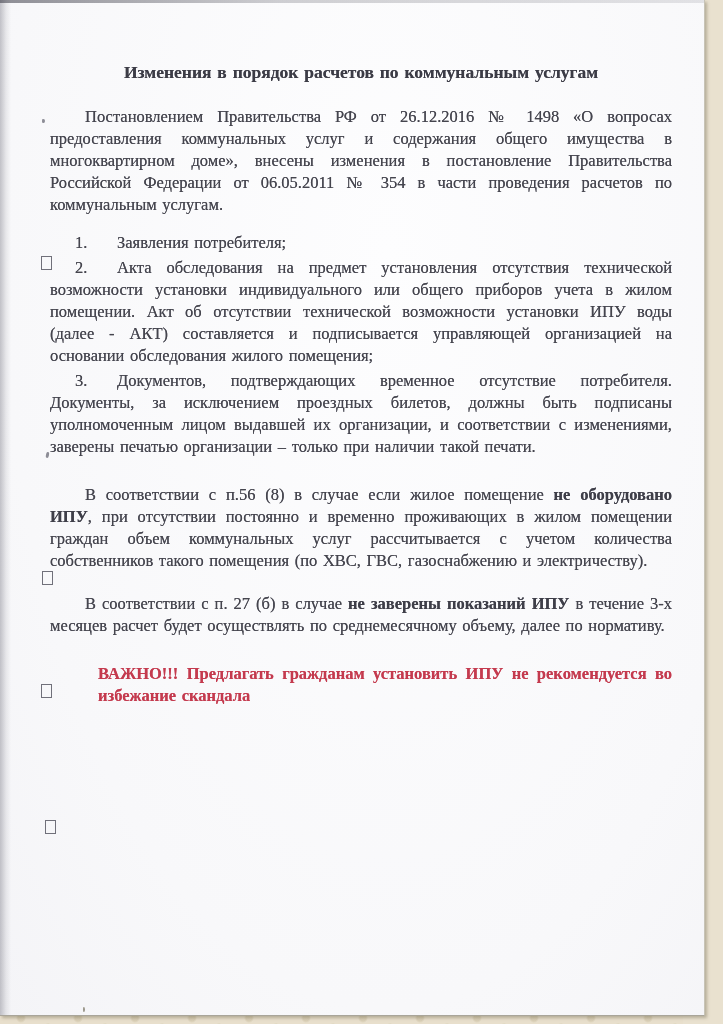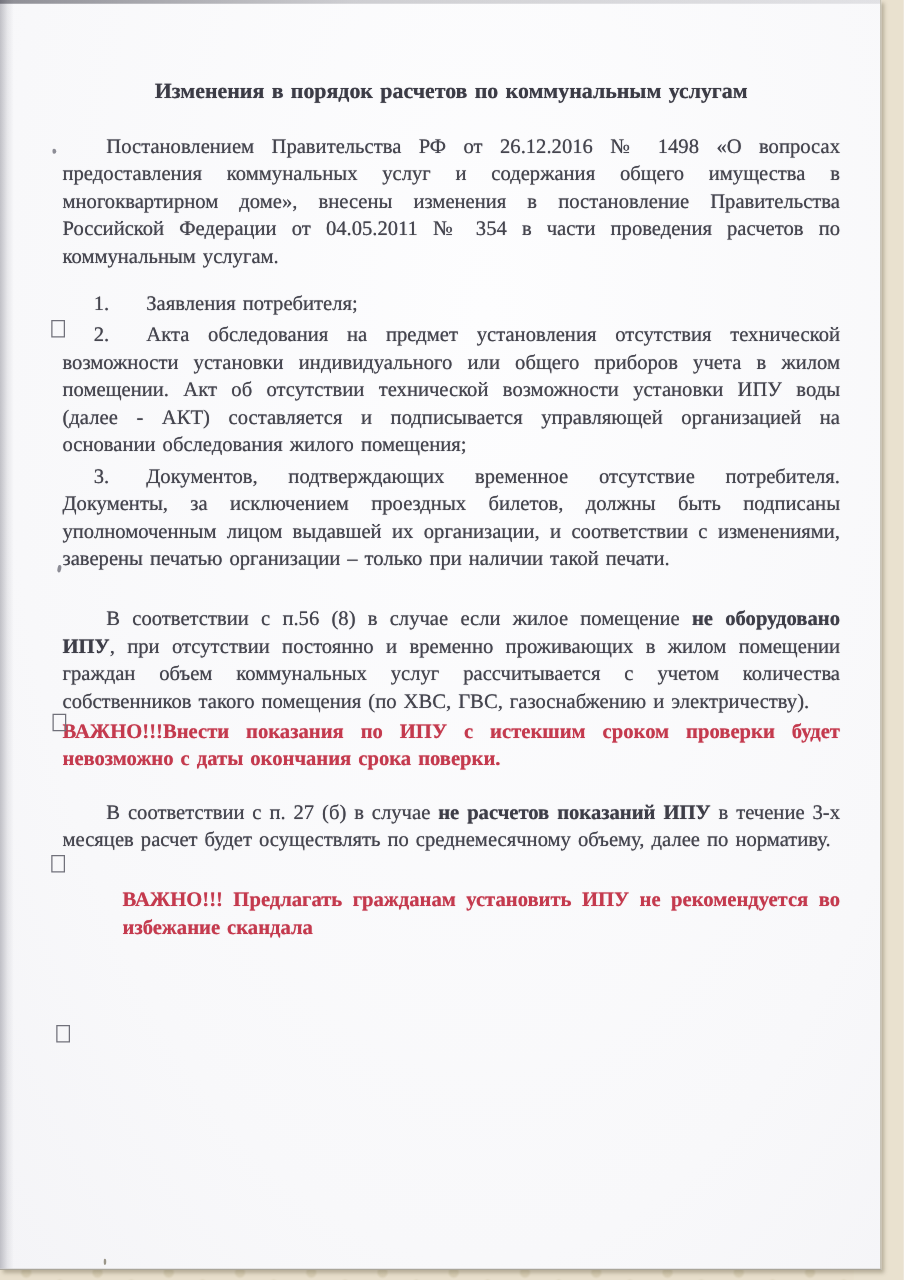--- a/index.html
+++ b/index.html
@@ -91,35 +91,34 @@
 
 <div class="scan">
   <div class="paper">
     <div class="paper-left-shade"></div>
     <div class="paper-top-shade"></div>
 
     <div class="text-col">
 
       <h1 class="doc-title">Изменения в порядок расчетов по коммунальным услугам</h1>
 
-      <p class="para p-intro">Постановлением Правительства РФ от 26.12.2016 № 1498 «О вопросах предоставления коммунальных услуг и содержания общего имущества в многоквартирном доме», внесены изменения в постановление Правительства Российской Федерации от 04.05.2011 № 354 в части проведения расчетов по коммунальным услугам.</p>
+      <p class="para p-intro">Постановлением Правительства РФ от 26.12.2016 № 1498 «О вопросах предоставления коммунальных услуг и содержания общего имущества в многоквартирном доме», внесены изменения в постановление Правительства Российской Федерации от 06.05.2011 № 354 в части проведения расчетов по коммунальным услугам.</p>
 
 
       <div class="doc-list">
         <p class="list-item"><span class="list-num">1.</span><span>Заявления потребителя;</span></p>
         <p class="list-item"><span class="list-num">2.</span><span>Акта обследования на предмет установления отсутствия технической возможности установки индивидуального или общего приборов учета в жилом помещении. Акт об отсутствии технической возможности установки ИПУ воды (далее - АКТ) составляется и подписывается управляющей организацией на основании обследования жилого помещения;</span></p>
         <p class="list-item"><span class="list-num">3.</span><span>Документов, подтверждающих временное отсутствие потребителя. Документы, за исключением проездных билетов, должны быть подписаны уполномоченным лицом выдавшей их организации, и соответствии с изменениями, заверены печатью организации – только при наличии такой печати.</span></p>
       </div>
 
       <p class="para p-56"><span>В соответствии с п.56 (8) в случае если жилое помещение </span><b>не оборудовано ИПУ</b><span>, при отсутствии постоянно и временно проживающих в жилом помещении граждан объем коммунальных услуг рассчитывается с учетом количества собственников такого помещения (по ХВС, ГВС, газоснабжению и электричеству).</span></p>
 
 
-      <p class="warning warning-1">ВАЖНО!!!Внести показания по ИПУ с истекшим сроком проверки будет невозможно с даты окончания срока поверки.</p>
 
-      <p class="para p-59"><span>В соответствии с п. 27 (б) в случае </span><b>не расчетов показаний ИПУ</b><span> в течение 3-х месяцев расчет будет осуществлять по среднемесячному объему, далее по нормативу.</span></p>
+      <p class="para p-59"><span>В соответствии с п. 27 (б) в случае </span><b>не заверены показаний ИПУ</b><span> в течение 3-х месяцев расчет будет осуществлять по среднемесячному объему, далее по нормативу.</span></p>
 
       <p class="warning warning-2">ВАЖНО!!! Предлагать гражданам установить ИПУ не рекомендуется во избежание скандала</p>
 
     </div>
 
     <div class="artifact-square sq-1"></div>
     <div class="artifact-square sq-2"></div>
     <div class="artifact-square sq-3"></div>
     <div class="artifact-square sq-4"></div>
     <div class="artifact-speck speck-1"></div>

